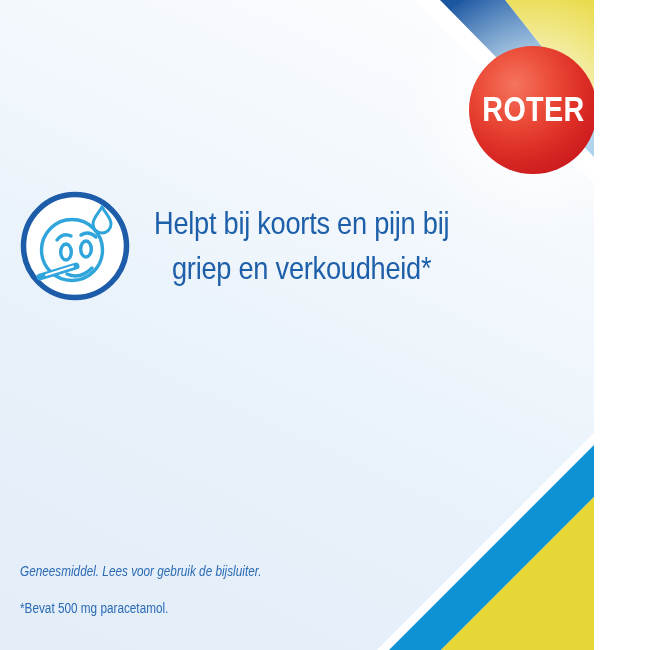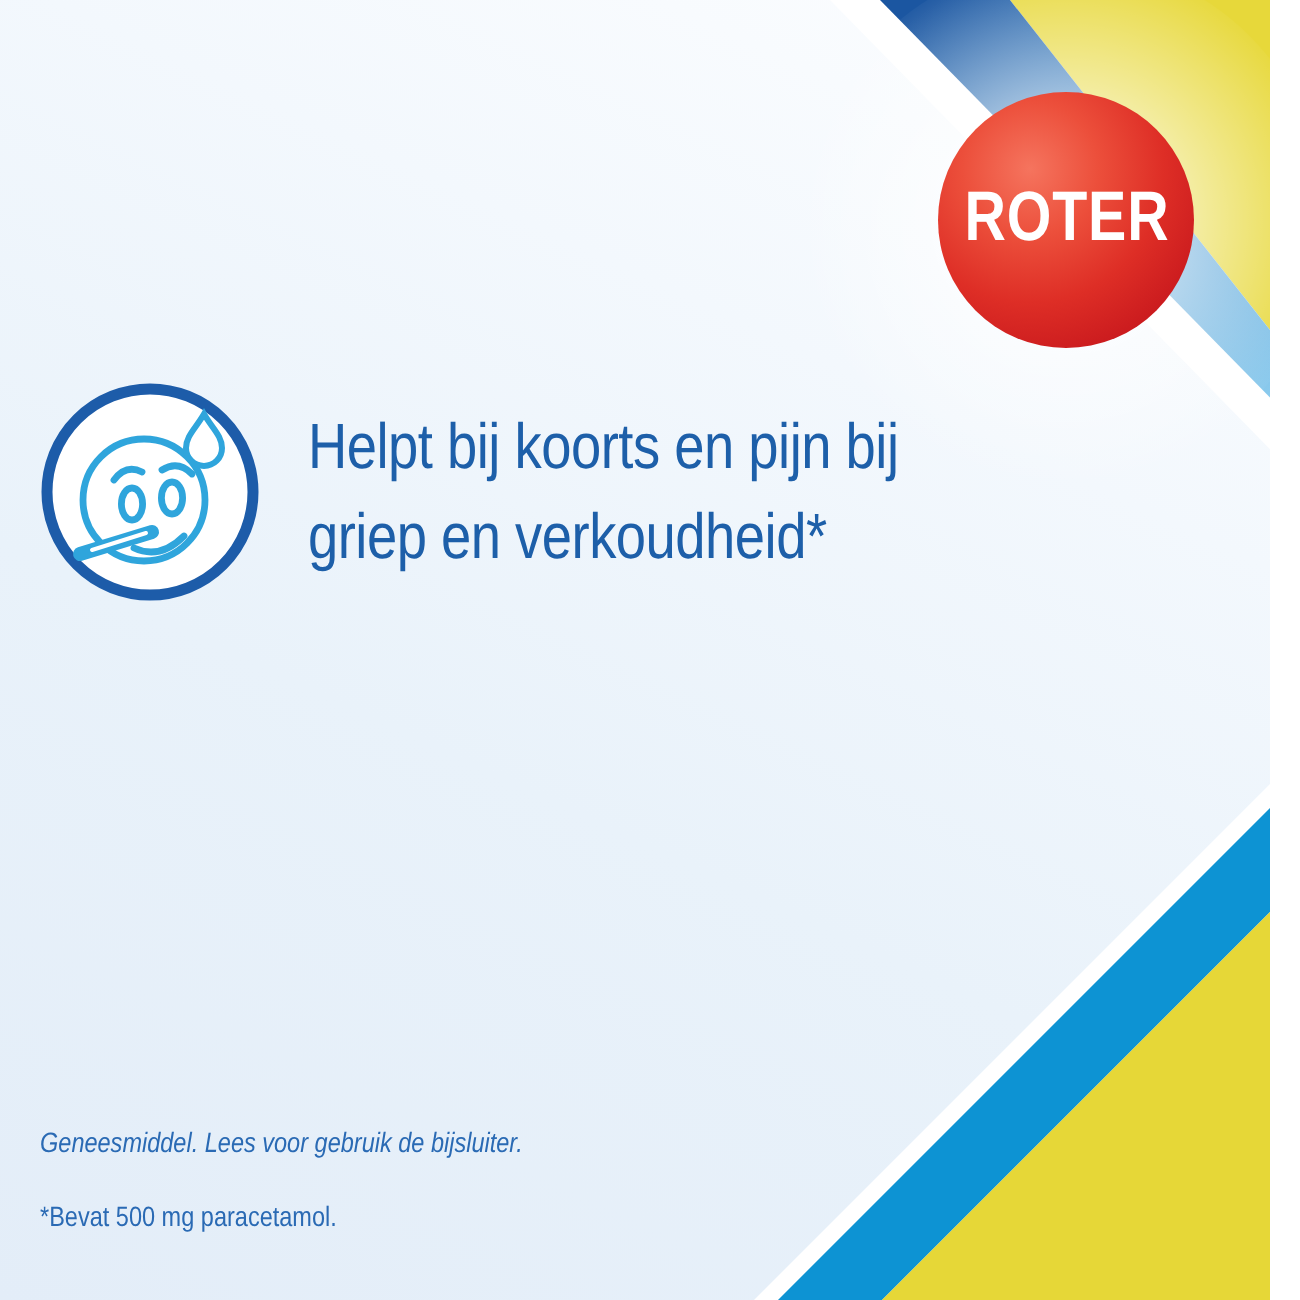--- a/index.html
+++ b/index.html
@@ -6,21 +6,20 @@
   body {
     width: 650px; height: 650px;
     font-family: "Liberation Sans", sans-serif;
     overflow: hidden;
   }
   .package {
     position: relative;
     width: 594px; height: 650px;
     background: linear-gradient(205deg, #FDFEFF 0%, #F3F8FD 30%, #E9F2FA 60%, #E3EDF8 100%);
     overflow: hidden;
-    padding-left: 41px;
   }
   svg.decor {
     position: absolute; left: 0; top: 0;
     width: 650px; height: 650px;
     z-index: 1;
     pointer-events: none;
   }
   
   .logo-ball {
     position: absolute;
@@ -48,20 +47,21 @@
     display: flex;
     align-items: center;
     z-index: 3;
   }
   .claim-1 { top: 191px; }
   .claim-2 { top: 360px; }
   .badge { width: 110px; height: 110px; flex: 0 0 110px; }
   .claim-text {
     margin-left: 24px;
     color: #1D5FA9;
+    text-align: center;
   }
   .claim-line {
     display: block;
     white-space: nowrap;
     font-size: 32px;
     line-height: 45px;
     letter-spacing: -0.3px;
     transform: scaleX(0.85);
     transform-origin: left center;
   }

